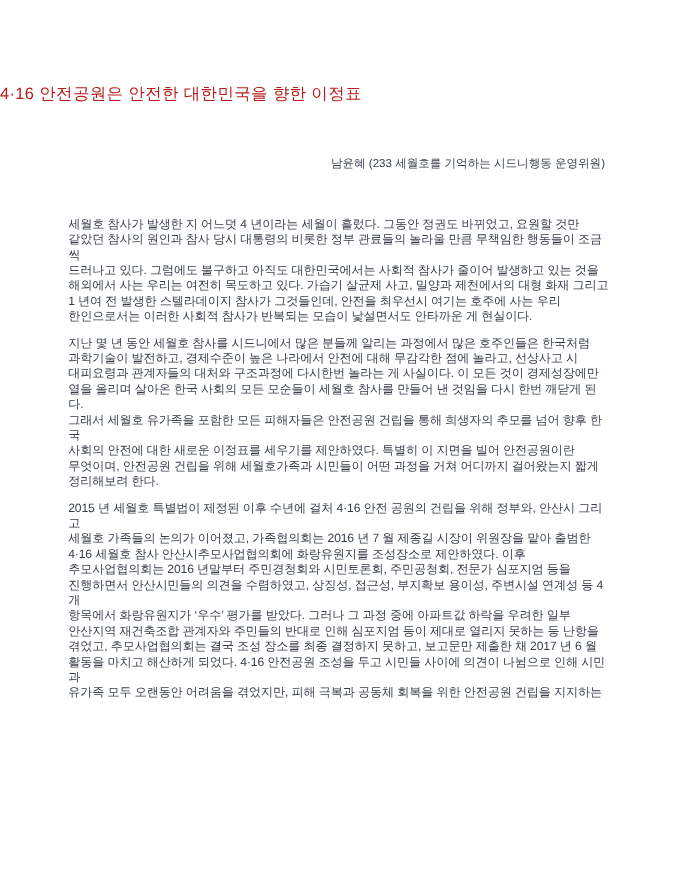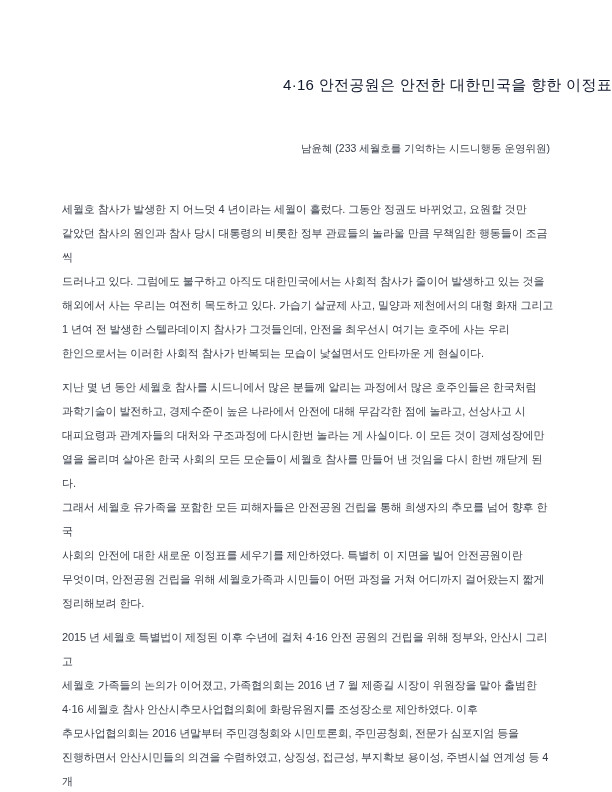--- a/index.html
+++ b/index.html
@@ -15,44 +15,44 @@
     overflow: hidden;
     font-family: "Liberation Sans", sans-serif;
     color: #373d48;
   }
   .doc-title {
     position: absolute;
     top: 76px;
     left: 0;
     right: 0;
     margin: 0;
-    text-align: right;
+    text-align: left;
     font-size: 15px;
     font-weight: 400;
     letter-spacing: 0.3px;
-    color: #0f172a;
+    color: #b91c1c;
   }
   .byline {
     position: absolute;
     top: 142px;
     right: 62px;
     font-size: 10.5px;
     text-align: right;
     color: #373d48;
   }
   .content {
     position: absolute;
     top: 197px;
     left: 62px;
     width: 492px;
   }
   .para {
     margin: 0 0 10px 0;
     font-size: 11px;
-    line-height: 24px;
+    line-height: 14px;
     white-space: pre-line;   
     letter-spacing: -0.1px;
     text-align: left;
     color: #373d48;
   }
 </style>
 </head>
 <body>
 
 <div class="page">

